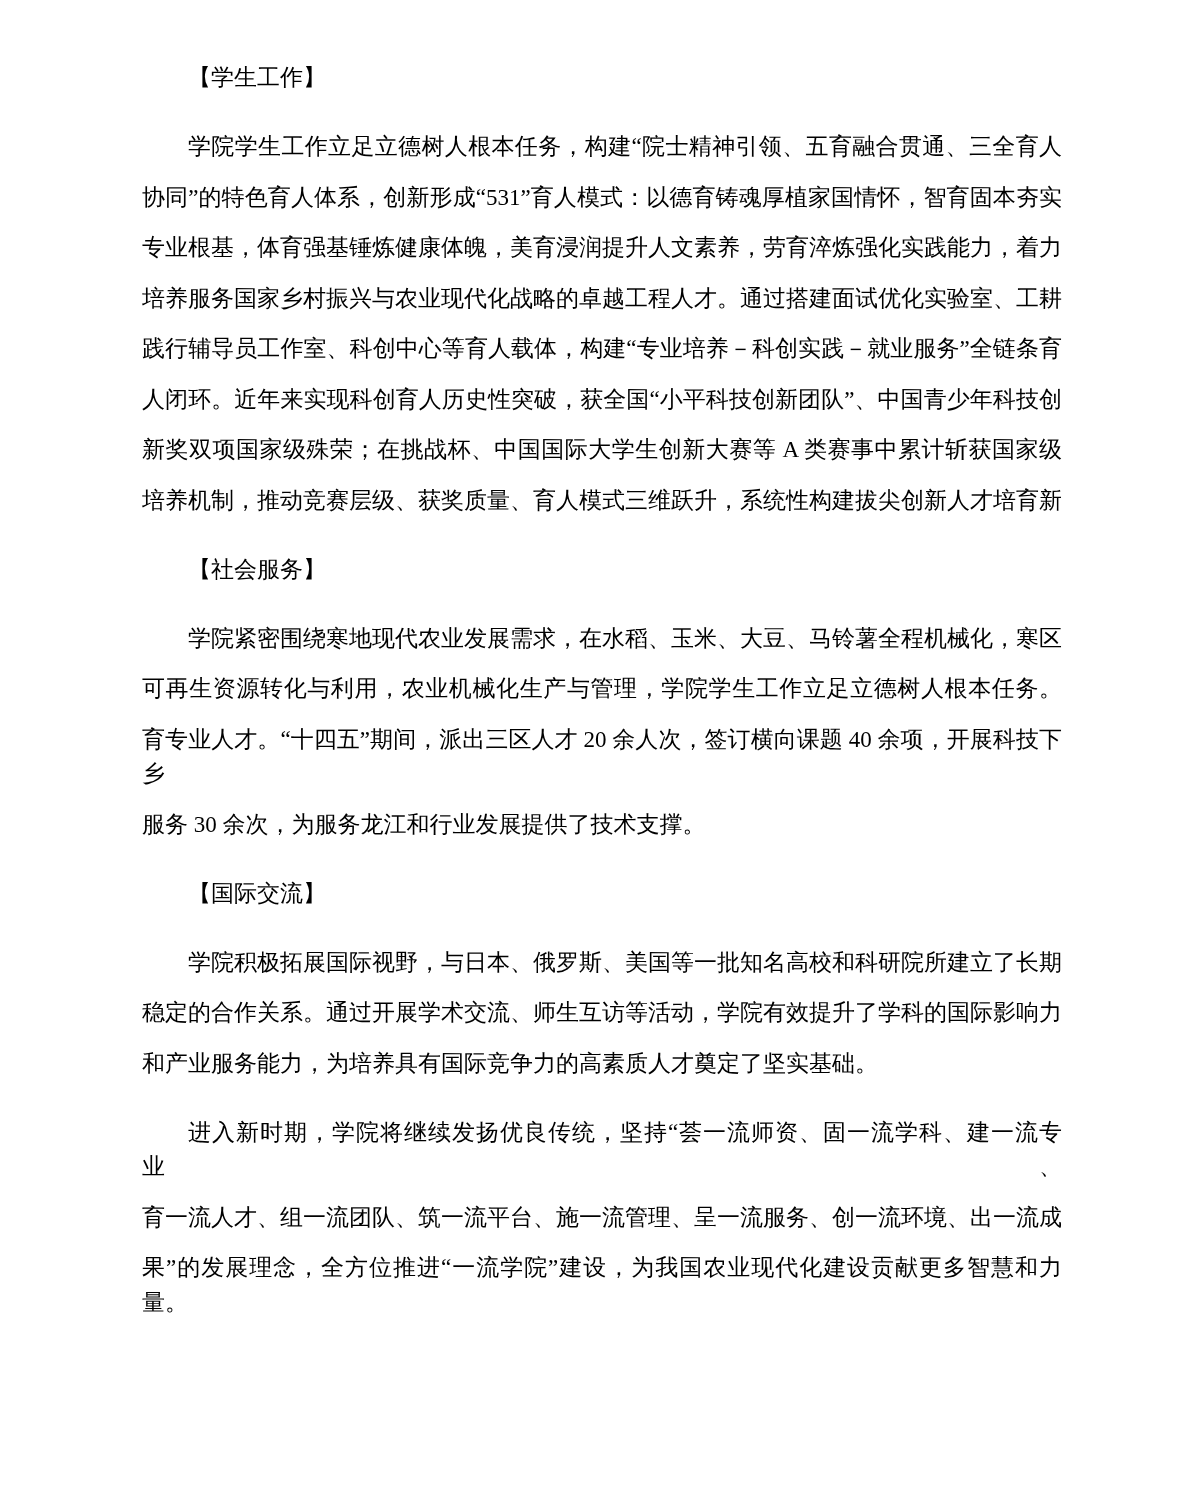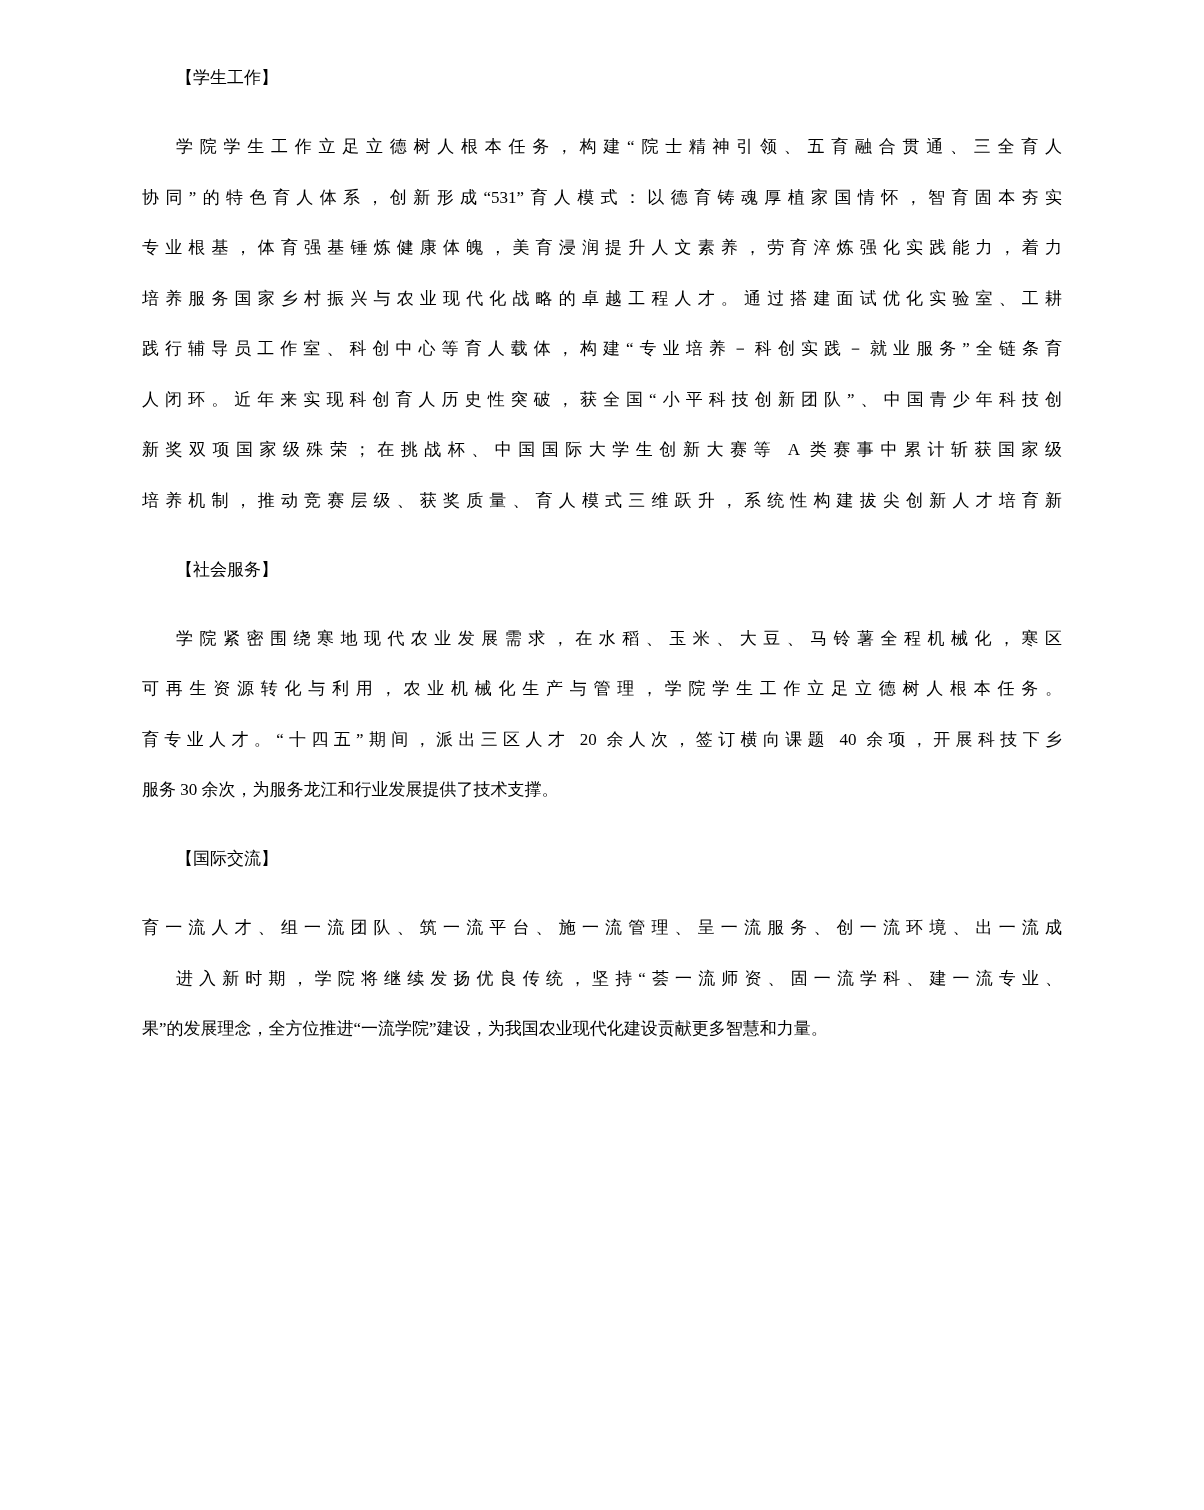--- a/index.html
+++ b/index.html
@@ -7,21 +7,21 @@
     padding: 0;
     background: #ffffff;
   }
   .page {
     position: relative;
     width: 1204px;
     height: 1510px;
     background: #ffffff;
     color: #000000;
     font-family: "Liberation Serif", serif;
-    font-size: 17px;
+    font-size: 23px;
     overflow: hidden;
     box-sizing: border-box;
     padding: 61px 142px 0 142px;
   }
   .content {
     width: 920px;
   }
   .heading {
     line-height: 34.5px;
     text-indent: 2em;
@@ -65,21 +65,26 @@
 
     <div class="heading">【社会服务】</div>
     <div class="para">
       <div class="line first">学院紧密围绕寒地现代农业发展需求，在水稻、玉米、大豆、马铃薯全程机械化，寒区</div>
       <div class="line">可再生资源转化与利用，农业机械化生产与管理，学院学生工作立足立德树人根本任务。</div>
       <div class="line">育专业人才。“十四五”期间，派出三区人才 20 余人次，签订横向课题 40 余项，开展科技下乡</div>
       <div class="line end">服务 30 余次，为服务龙江和行业发展提供了技术支撑。</div>
     </div>
 
     <div class="heading">【国际交流】</div>
+    <div class="para">
+      <div class="line first">学院积极拓展国际视野，与日本、俄罗斯、美国等一批知名高校和科研院所建立了长期</div>
+      <div class="line">稳定的合作关系。通过开展学术交流、师生互访等活动，学院有效提升了学科的国际影响力</div>
+      <div class="line end">和产业服务能力，为培养具有国际竞争力的高素质人才奠定了坚实基础。</div>
+    </div>
 
     <div class="para">
+      <div class="line first">进入新时期，学院将继续发扬优良传统，坚持“荟一流师资、固一流学科、建一流专业、</div>
       <div class="line">育一流人才、组一流团队、筑一流平台、施一流管理、呈一流服务、创一流环境、出一流成</div>
-      <div class="line first">进入新时期，学院将继续发扬优良传统，坚持“荟一流师资、固一流学科、建一流专业、</div>
       <div class="line end">果”的发展理念，全方位推进“一流学院”建设，为我国农业现代化建设贡献更多智慧和力量。</div>
     </div>
 
   </div>
 </div>
 
 </body></html>

